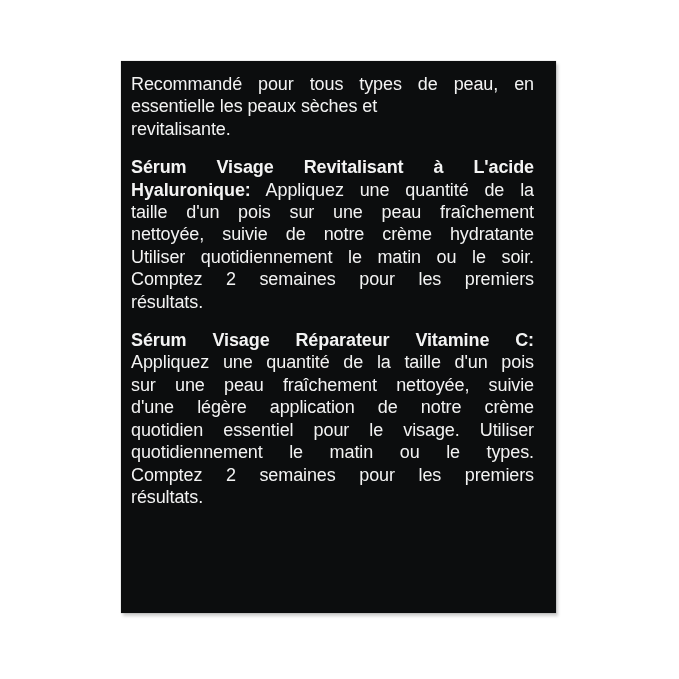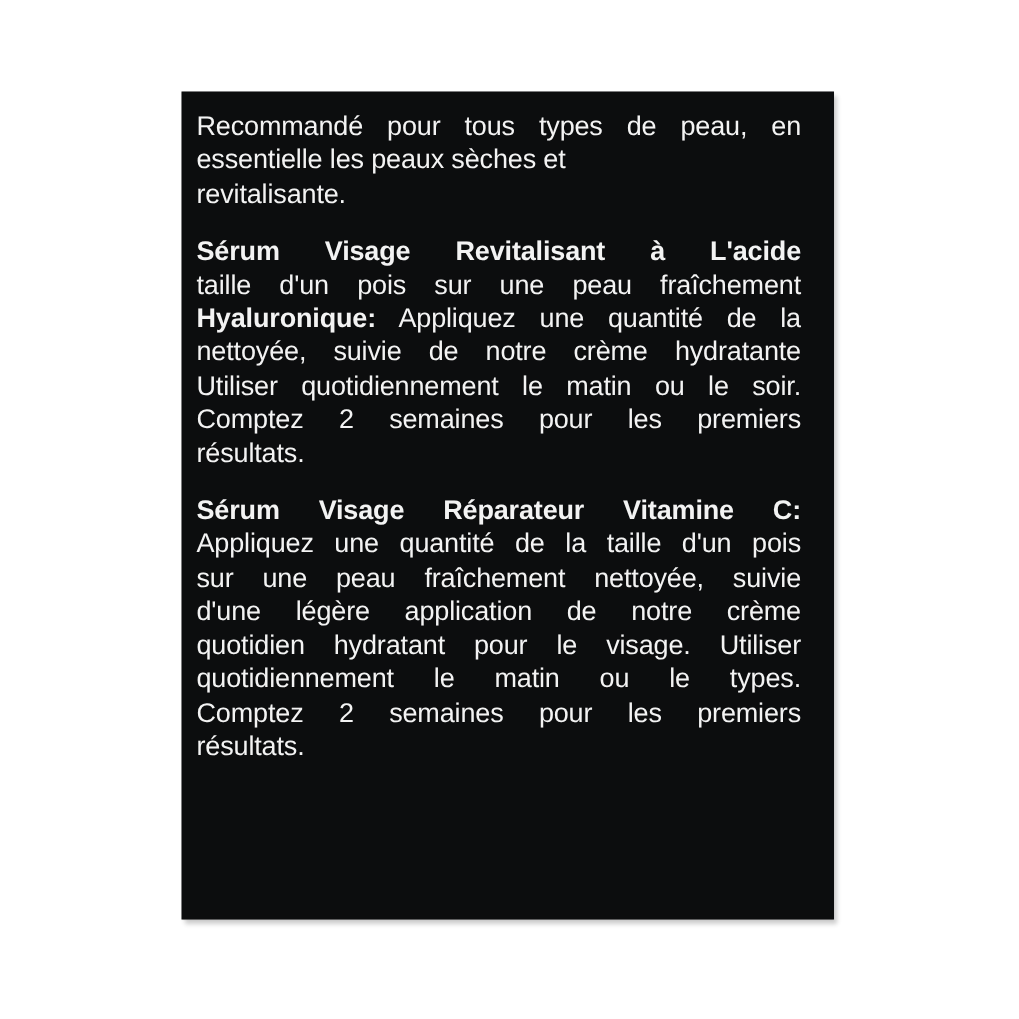--- a/index.html
+++ b/index.html
@@ -7,20 +7,21 @@
     padding: 0;
     background: #ffffff;
     font-family: "Liberation Sans", "DejaVu Sans", sans-serif;
   }
   .canvas {
     position: relative;
     width: 679px;
     height: 679px;
     background: #ffffff;
     overflow: hidden;
+    border-radius: 15px;
   }
   .label-panel {
     position: absolute;
     left: 121px;
     top: 61px;
     width: 435px;
     height: 552px;
     box-sizing: border-box;
     padding: 12px 22px 0 10px;
     background: #0c0d0e;
@@ -48,33 +49,33 @@
 
     <div class="para">
       <span class="line j"><b></b><span>Recommandé pour tous types de peau, en</span></span>
       <span class="line"><b></b><span>essentielle les peaux sèches et</span></span>
       <span class="line"><b></b><span>revitalisante.</span></span>
     </div>
 
 
     <div class="para">
       <span class="line j"><b>Sérum Visage Revitalisant à L'acide</b><span></span></span>
+      <span class="line j"><b>Hyaluronique:</b><span> Appliquez une quantité de la</span></span>
       <span class="line j"><b></b><span>taille d'un pois sur une peau fraîchement</span></span>
-      <span class="line j"><b>Hyaluronique:</b><span> Appliquez une quantité de la</span></span>
       <span class="line j"><b></b><span>nettoyée, suivie de notre crème hydratante</span></span>
       <span class="line j"><b></b><span>Utiliser quotidiennement le matin ou le soir.</span></span>
       <span class="line j"><b></b><span>Comptez 2 semaines pour les premiers</span></span>
       <span class="line"><b></b><span>résultats.</span></span>
     </div>
 
     <div class="para">
       <span class="line j"><b>Sérum Visage Réparateur Vitamine C:</b><span></span></span>
       <span class="line j"><b></b><span>Appliquez une quantité de la taille d'un pois</span></span>
       <span class="line j"><b></b><span>sur une peau fraîchement nettoyée, suivie</span></span>
       <span class="line j"><b></b><span>d'une légère application de notre crème</span></span>
-      <span class="line j"><b></b><span>quotidien hydratant pour le visage. Utiliser</span></span>
+      <span class="line j"><b></b><span>quotidien essentiel pour le visage. Utiliser</span></span>
       <span class="line j"><b></b><span>quotidiennement le matin ou le types.</span></span>
       <span class="line j"><b></b><span>Comptez 2 semaines pour les premiers</span></span>
       <span class="line"><b></b><span>résultats.</span></span>
     </div>
 
   </div>
 </div>
 
 </body></html>

